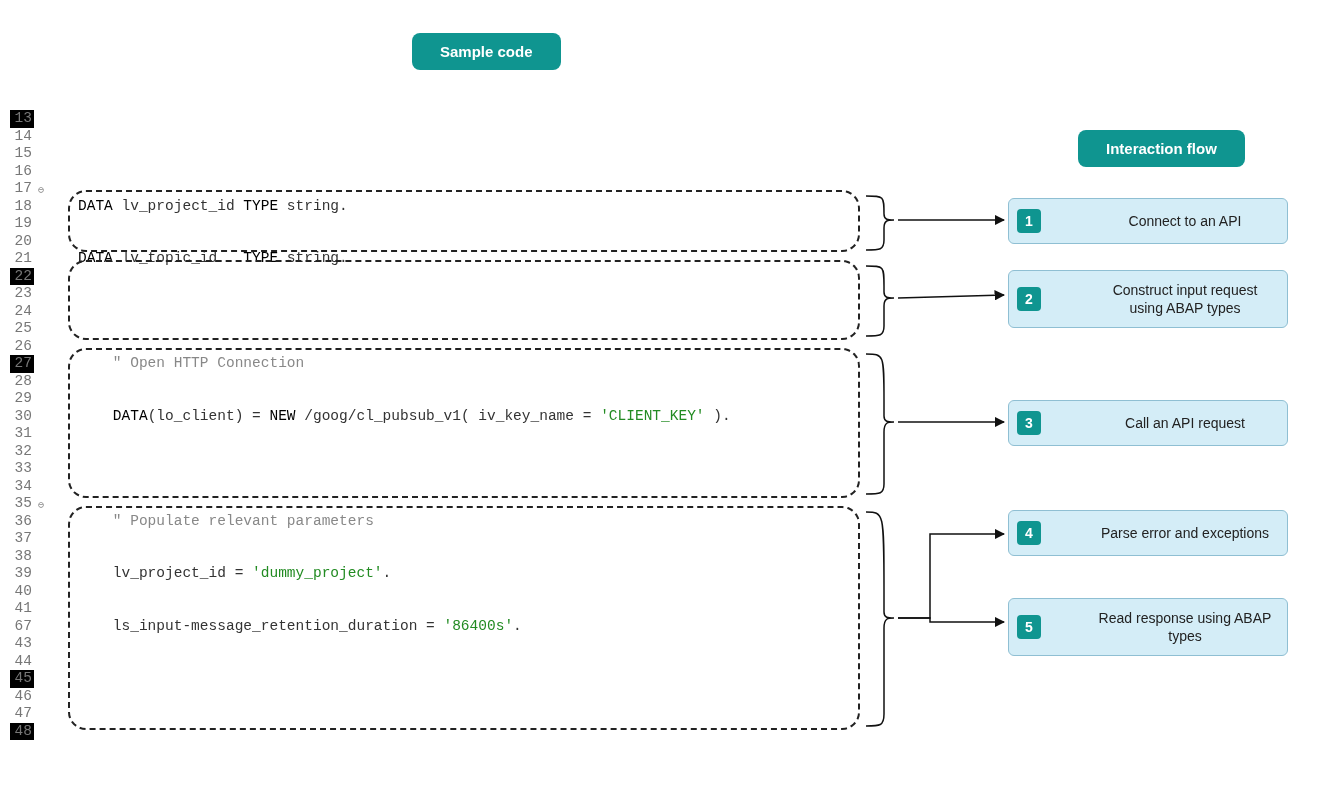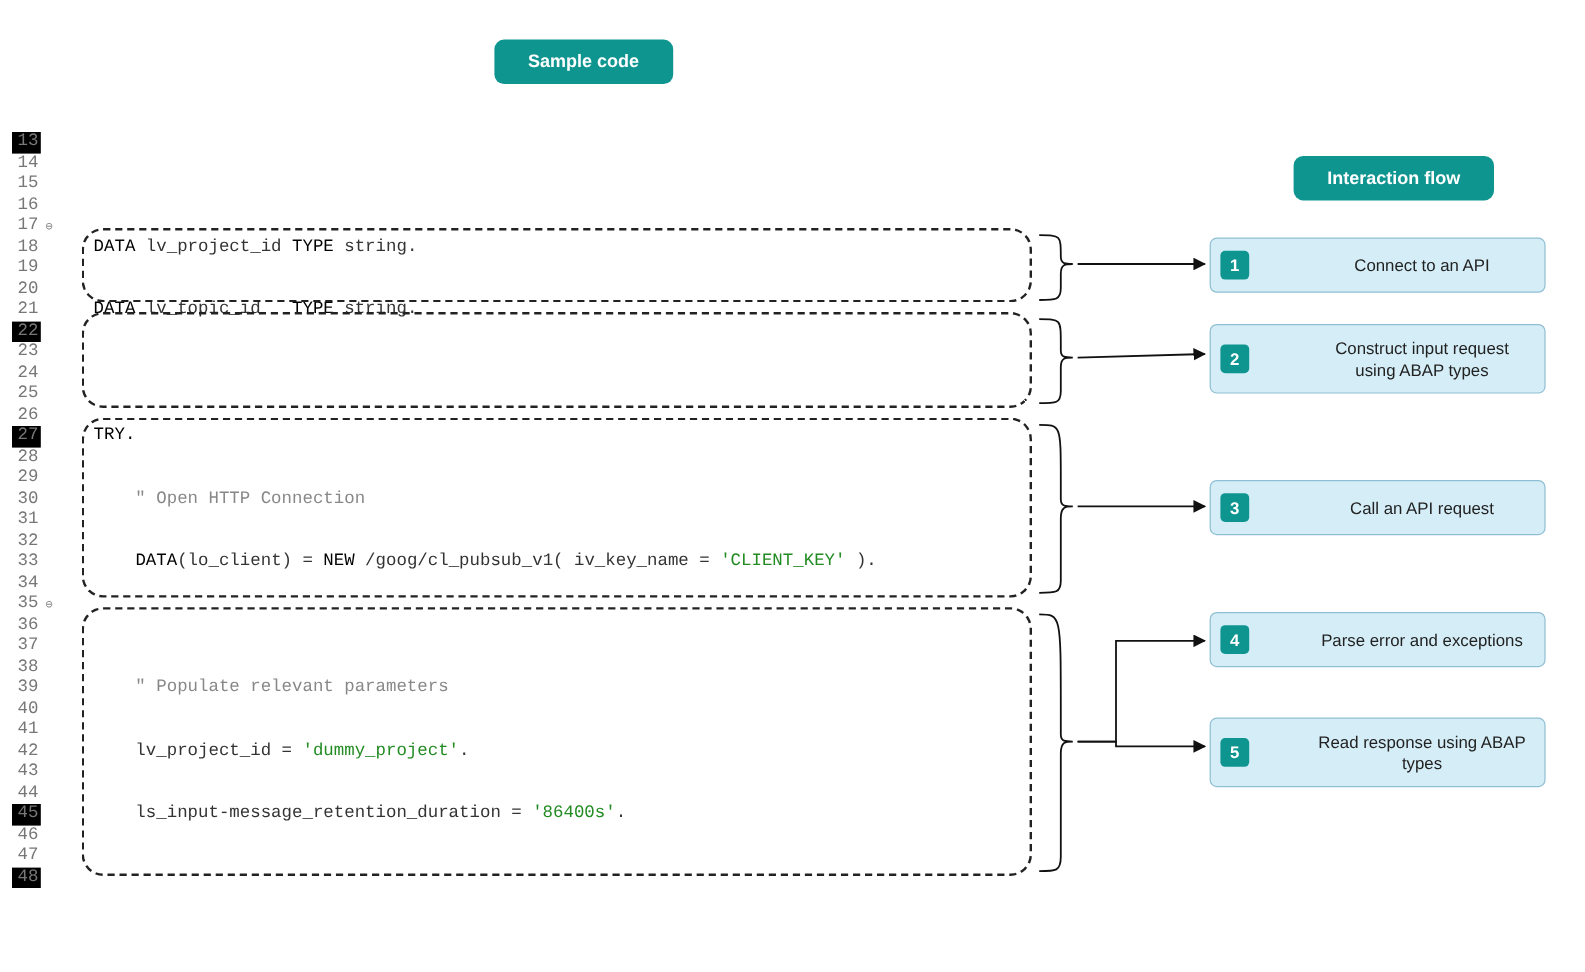--- a/index.html
+++ b/index.html
@@ -140,34 +140,33 @@
       <div class="ln">32</div>
       <div class="ln">33</div>
       <div class="ln">34</div>
       <div class="ln fold">35</div>
       <div class="ln">36</div>
       <div class="ln">37</div>
       <div class="ln">38</div>
       <div class="ln">39</div>
       <div class="ln">40</div>
       <div class="ln">41</div>
-      <div class="ln">42</div>
+      <div class="ln">67</div>
       <div class="ln">43</div>
       <div class="ln">44</div>
       <div class="ln hi">45</div>
       <div class="ln">46</div>
       <div class="ln">47</div>
       <div class="ln hi">48</div>
     </div>
   <div class="code-lines">
     <div class="cl"><span></span></div>
     <div class="cl"><span class="kw">DATA</span><span> lv_project_id </span><span class="kw">TYPE</span><span> string.</span></div>
     <div class="cl"><span class="kw">DATA</span><span> lv_topic_id   </span><span class="kw">TYPE</span><span> string.</span></div>
     <div class="cl"><span></span></div>
-    <div class="cl"><span class="kw">TRY.</span></div>
     <div class="cl"><span class="cmt">    " Open HTTP Connection</span></div>
     <div class="cl"><span>    </span><span class="kw">DATA</span><span>(lo_client) = </span><span class="kw">NEW</span><span> /goog/cl_pubsub_v1( iv_key_name = </span><span class="str">'CLIENT_KEY'</span><span> ).</span></div>
     <div class="cl"><span></span></div>
     <div class="cl"><span class="cmt">    " Populate relevant parameters</span></div>
     <div class="cl"><span>    lv_project_id = </span><span class="str">'dummy_project'</span><span>.</span></div>
     <div class="cl"><span>    ls_input-message_retention_duration = </span><span class="str">'86400s'</span><span>.</span></div>
     
     
     
     

